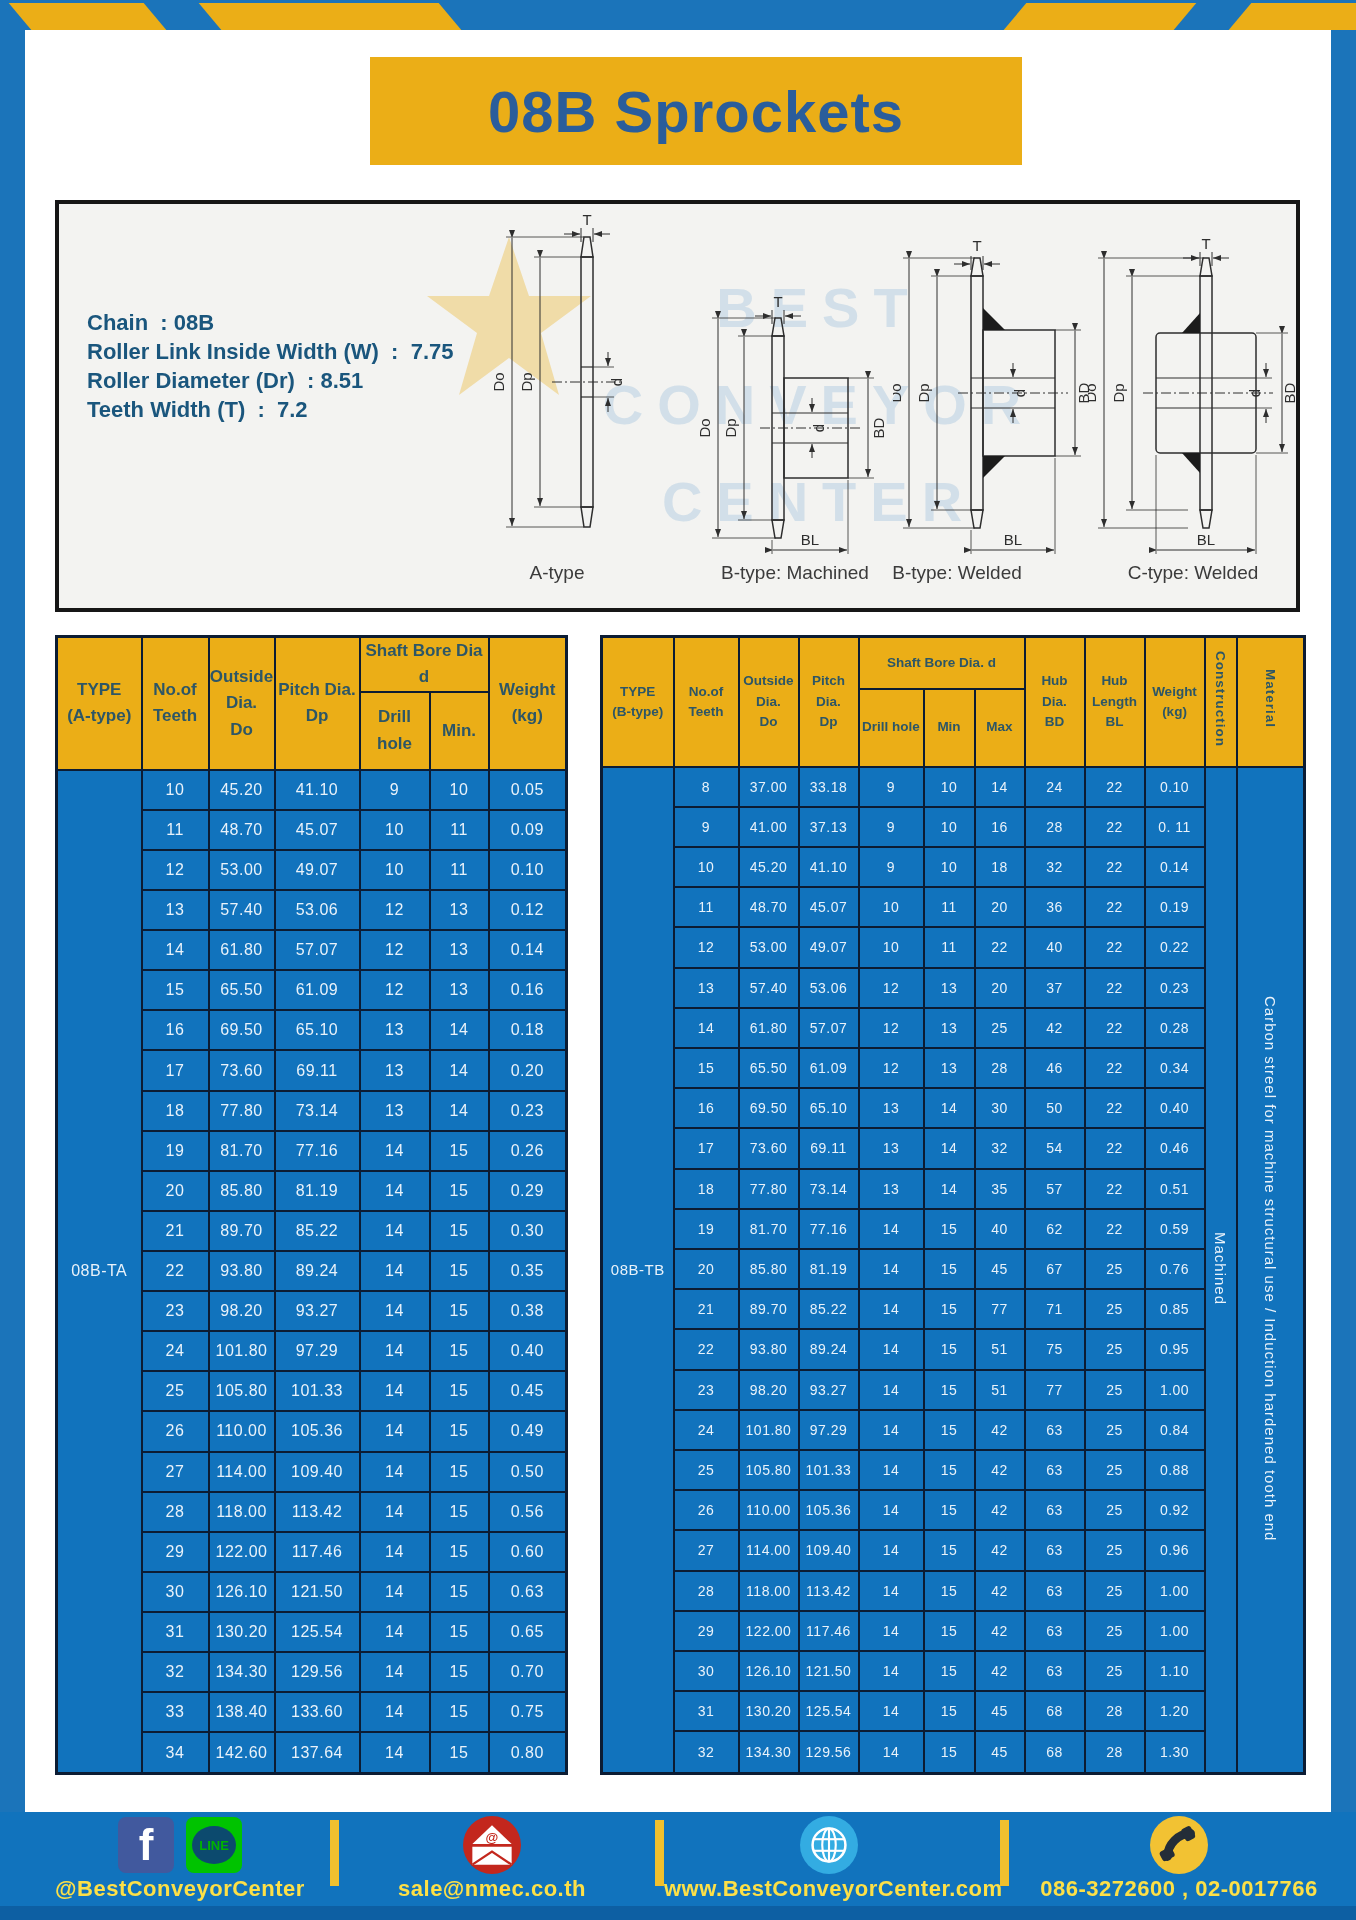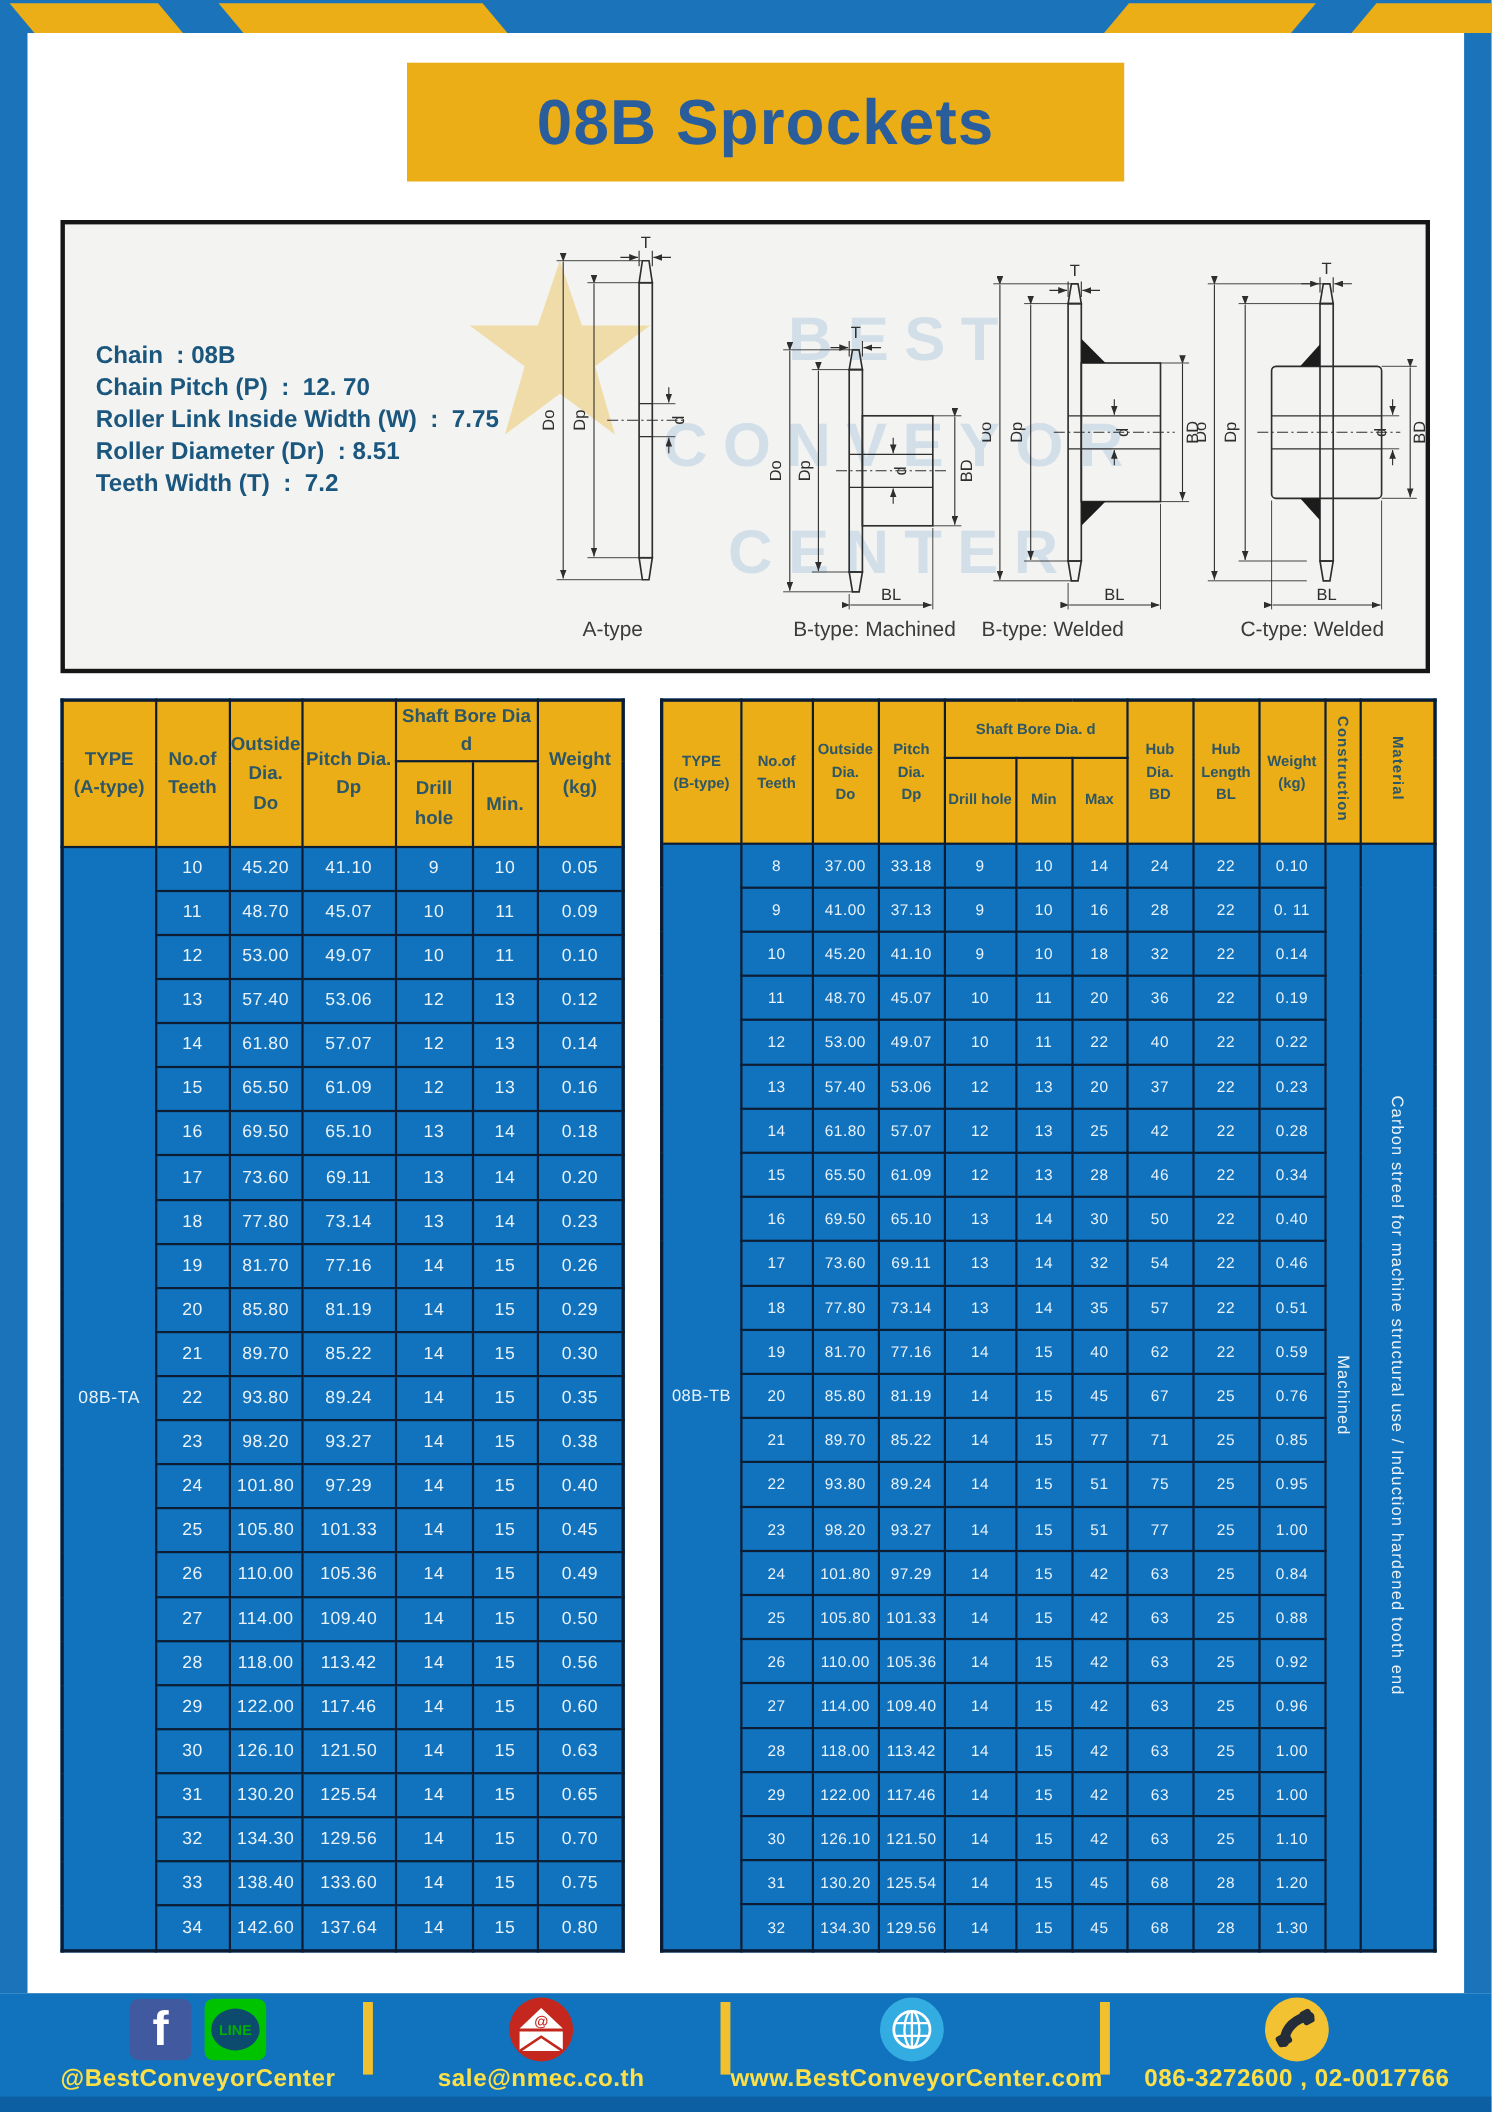--- a/index.html
+++ b/index.html
@@ -84,21 +84,20 @@
       <polygon points="90,5 110,64 172,64 122,101 140,163 90,126 40,163 58,101 8,64 70,64" fill="#ebae17"></polygon>
     </svg>
     <div id="watermark">
       <div>BEST</div>
       <div>CONVEYOR</div>
       <div>CENTER</div>
     </div>
 
     <div id="specs">
       <div class="sl">Chain  : 08B</div>
-      <div class="sl">Chain Pitch (P)  :  12. 70</div>
       <div class="sl">Roller Link Inside Width (W)  :  7.75</div>
       <div class="sl">Roller Diameter (Dr)  : 8.51</div>
       <div class="sl">Teeth Width (T)  :  7.2</div>
     </div>
 
     <div class="diag" style="left:423px;top:8px;">
       <svg width="150" height="345" viewBox="0 0 150 345">
         <defs>
             <marker id="a1" markerWidth="8" markerHeight="6" refX="8" refY="3" orient="auto">
               <path d="M0,0 L8,3 L0,6 z" fill="#2e2e2e"></path>

